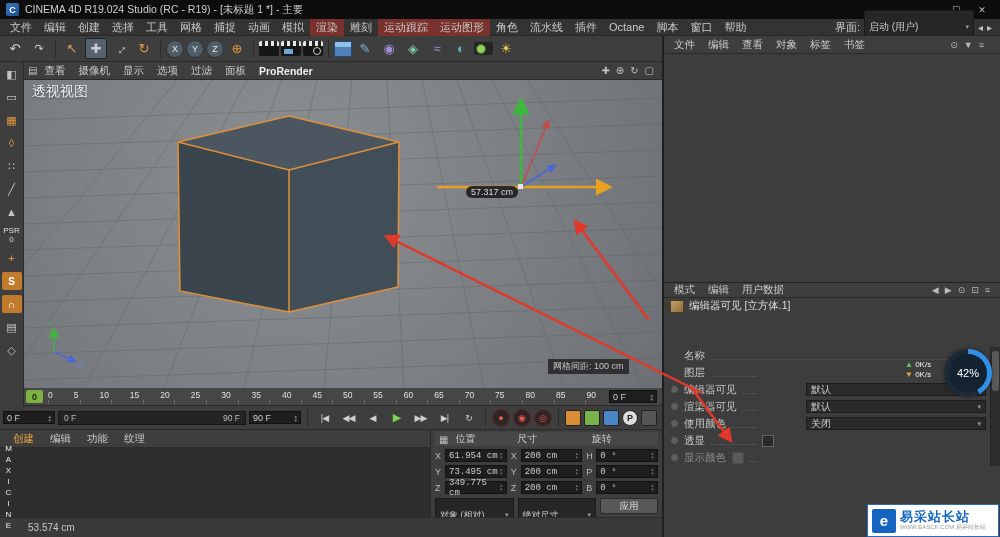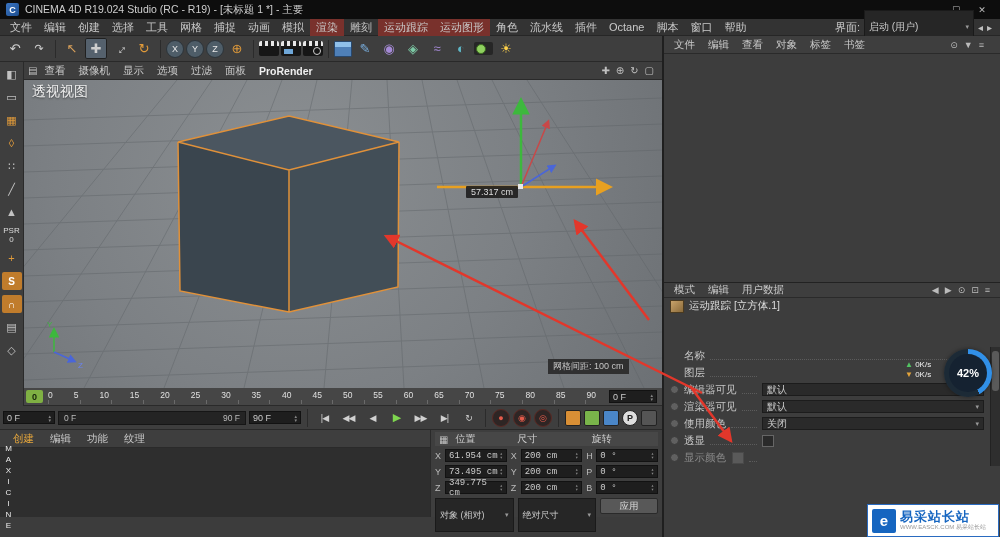--- a/index.html
+++ b/index.html
@@ -42,21 +42,21 @@
   .psr{font-size:8px;color:#ddd;line-height:9px;text-align:center;}
   
   #vpmenu{left:24px;top:62px;width:638px;height:18px;background:#3e3e3e;border-bottom:1px solid #2a2a2a;display:flex;align-items:center;padding:0 4px;gap:1px;box-sizing:border-box;}
   .vpm{padding:0 6px;font-size:10.5px;color:#c9c9c9;white-space:nowrap;}
   .vpm.pro{color:#efefef;font-weight:bold;}
   .vpicons{margin-left:auto;display:flex;gap:6px;padding-right:4px;}
   .vpico{font-size:10px;color:#c0c0c0;}
   
   #canvas{left:24px;top:80px;width:638px;height:308px;background:radial-gradient(circle at 42% 30%,#8b8f92 0%,#7c8084 55%,#6c7074 100%);overflow:hidden;}
   #viewlabel{left:8px;top:3px;font-size:14px;color:#eee;text-shadow:0 1px 2px rgba(0,0,0,.5);}
-  #dimlabel{left:442px;top:106px;background:rgba(32,32,32,.92);color:#ddd;font-size:9px;padding:1px 5px;border-radius:1px;}
+  #dimlabel{left:442px;top:106px;background:rgba(32,32,32,.92);color:#ddd;font-size:9px;padding:1px 5px;border-radius:6px;}
   #gridlabel{left:524px;top:279px;background:rgba(42,42,42,.92);color:#c6c6c6;font-size:9px;padding:1px 5px;}
   
   #ruler{left:24px;top:388px;width:638px;height:18px;background:#464646;border-bottom:1px solid #2a2a2a;box-sizing:border-box;}
   #ticks{position:absolute;left:24px;right:66px;top:2px;display:flex;justify-content:space-between;font-size:8.5px;color:#e0e0e0;}
   #ruler .tickmarks{position:absolute;left:24px;right:66px;bottom:1px;height:4px;background:repeating-linear-gradient(90deg,#6a6a6a 0 1px,transparent 1px 31.6px);}
   #playhead{position:absolute;left:2px;top:2px;width:17px;height:13px;background:#7fb043;border-radius:2px;color:#16230a;font-size:9px;font-weight:bold;display:flex;align-items:center;justify-content:center;}
   .nfield{background:#1e1e1e;border:1px solid #121212;height:13px;display:flex;align-items:center;padding:0 3px;font-size:9px;color:#ccc;gap:2px;box-sizing:border-box;}
   .spin{display:flex;flex-direction:column;margin-left:auto;font-size:5px;line-height:4px;color:#888;}
   .spin::before{content:"▴";}.spin::after{content:"▾";}
   #rulerframe{position:absolute;right:5px;top:2px;width:48px;}
@@ -116,31 +116,31 @@
   #amsection{position:absolute;left:0;top:296px;width:100%;height:15px;background:#4a4a4a;border-bottom:1px solid #333;display:flex;align-items:center;padding-left:6px;font-size:10.5px;color:#e0e0e0;box-sizing:border-box;}
   #amrows{position:absolute;left:0;top:311px;width:100%;}
   .arow{display:flex;align-items:center;height:17px;padding:0 14px 0 6px;box-sizing:border-box;font-size:10.5px;color:#c6c6c6;}
   .adot{width:7px;height:7px;border-radius:50%;background:#606060;border:1px solid #3a3a3a;margin-right:5px;flex:none;}
   .adot.empty{background:transparent;border-color:transparent;}
   .albl{flex:none;}
   .albl.dis{color:#8a8a8a;}
   .lead{flex:1;border-bottom:1px dotted #5c5c5c;margin:0 5px;height:1px;transform:translateY(3px);}
   .actl{flex:none;width:224px;display:flex;align-items:center;}
   .ainput{width:148px;height:13px;background:#2a2a2a;border:1px solid #1c1c1c;display:flex;align-items:center;padding:0 4px;font-size:10px;color:#ddd;box-sizing:border-box;}
-  .add{width:222px;height:13px;background:#2a2a2a;border:1px solid #1c1c1c;display:flex;align-items:center;padding:0 4px;font-size:10px;color:#ccc;box-sizing:border-box;}
+  .add{width:222px;height:13px;background:#2a2a2a;border:1px solid #1c1c1c;display:flex;align-items:center;padding:0 4px;font-size:10px;color:#ccc;box-sizing:border-box;margin-left:44px;}
   .chk{width:10px;height:10px;background:#2a2a2a;border:1px solid #666;}
   .sw{width:10px;height:10px;background:#777;border:1px solid #555;opacity:.5;}
   .layerbtn{margin-left:auto;font-size:8px;color:#999;}
   #amempty{position:absolute;left:0;top:430px;width:100%;height:71px;background:#3d3d3d;}
   
   #maxicine{left:1px;top:444px;width:12px;writing-mode:vertical-rl;text-orientation:upright;font-size:8px;letter-spacing:2px;color:#ececec;z-index:25;}
   #netwidget{left:905px;top:360px;font-size:8px;color:#f0f0f0;line-height:10px;z-index:30;}
   #netwidget .up{color:#52c463;}#netwidget .dn{color:#e2a33b;}
   #ring{left:944px;top:349px;width:48px;height:48px;border-radius:50%;background:conic-gradient(#3190e8 0 151deg,#1c2a36 151deg 360deg);z-index:30;box-shadow:0 0 4px rgba(0,0,0,.4);}
-  #ring .inner{position:absolute;inset:5px;border-radius:50%;background:#152231;display:flex;align-items:center;justify-content:center;color:#fff;font-size:11px;font-weight:bold;}
+  #ring .inner{position:absolute;inset:5px;border-radius:50%;background:#152231;display:flex;align-items:center;justify-content:center;color:#fff;font-size:11px;font-weight:normal;}
   #sitemark{left:867px;top:504px;width:132px;height:33px;background:#fff;border:1px solid #2a6bc0;display:flex;align-items:center;padding:2px 4px;gap:4px;box-sizing:border-box;z-index:40;}
   .sitelogo{width:24px;height:24px;background:#1565c0;color:#fff;display:flex;align-items:center;justify-content:center;font-size:15px;font-weight:bold;border-radius:2px;flex:none;}
   .sitetxt .t1{color:#1565c0;font-size:13px;font-weight:bold;letter-spacing:1px;line-height:14px;}
   .sitetxt .t2{color:#9a9a9a;font-size:6px;line-height:7px;white-space:nowrap;}
   #annotations{left:0;top:0;width:1000px;height:537px;z-index:50;pointer-events:none;}
 </style>
 </head>
 <body>
 
 <div id="root">
@@ -455,20 +455,23 @@
       <span class="dd ddc cdd">
           <span>对象 (相对)</span>
         </span>
       <span class="dd ddc cdd">
           <span>绝对尺寸</span>
         </span>
       <span class="applybtn">应用</span>
     </div>
   </div>
 
+  <div id="statusbar" class="abs">
+    <span>53.574 cm</span>
+  </div>
 
   <div id="rightpanel" class="abs">
     <div id="ommenu">
       <span class="omm">文件</span>
       <span class="omm">编辑</span>
       <span class="omm">查看</span>
       <span class="omm">对象</span>
       <span class="omm">标签</span>
       <span class="omm">书签</span>
       <span class="omicons">
@@ -484,21 +487,21 @@
       <span class="amicons">
         <span>◀</span>
         <span>▶</span>
         <span>⊙</span>
         <span>⊡</span>
         <span>≡</span>
       </span>
     </div>
     <div id="amtitle">
       <span class="polyico"></span>
-      <span>运动跟踪 [立方体.1]</span>
+      <span>编辑器可见 [立方体.1]</span>
     </div>
     <div id="amrows">
       <div class="arow">
         <span class="adot empty"></span>
         <span class="albl">名称</span>
         <span class="lead"></span>
       </div>
       <div class="arow">
         <span class="adot empty"></span>
         <span class="albl">图层</span>

